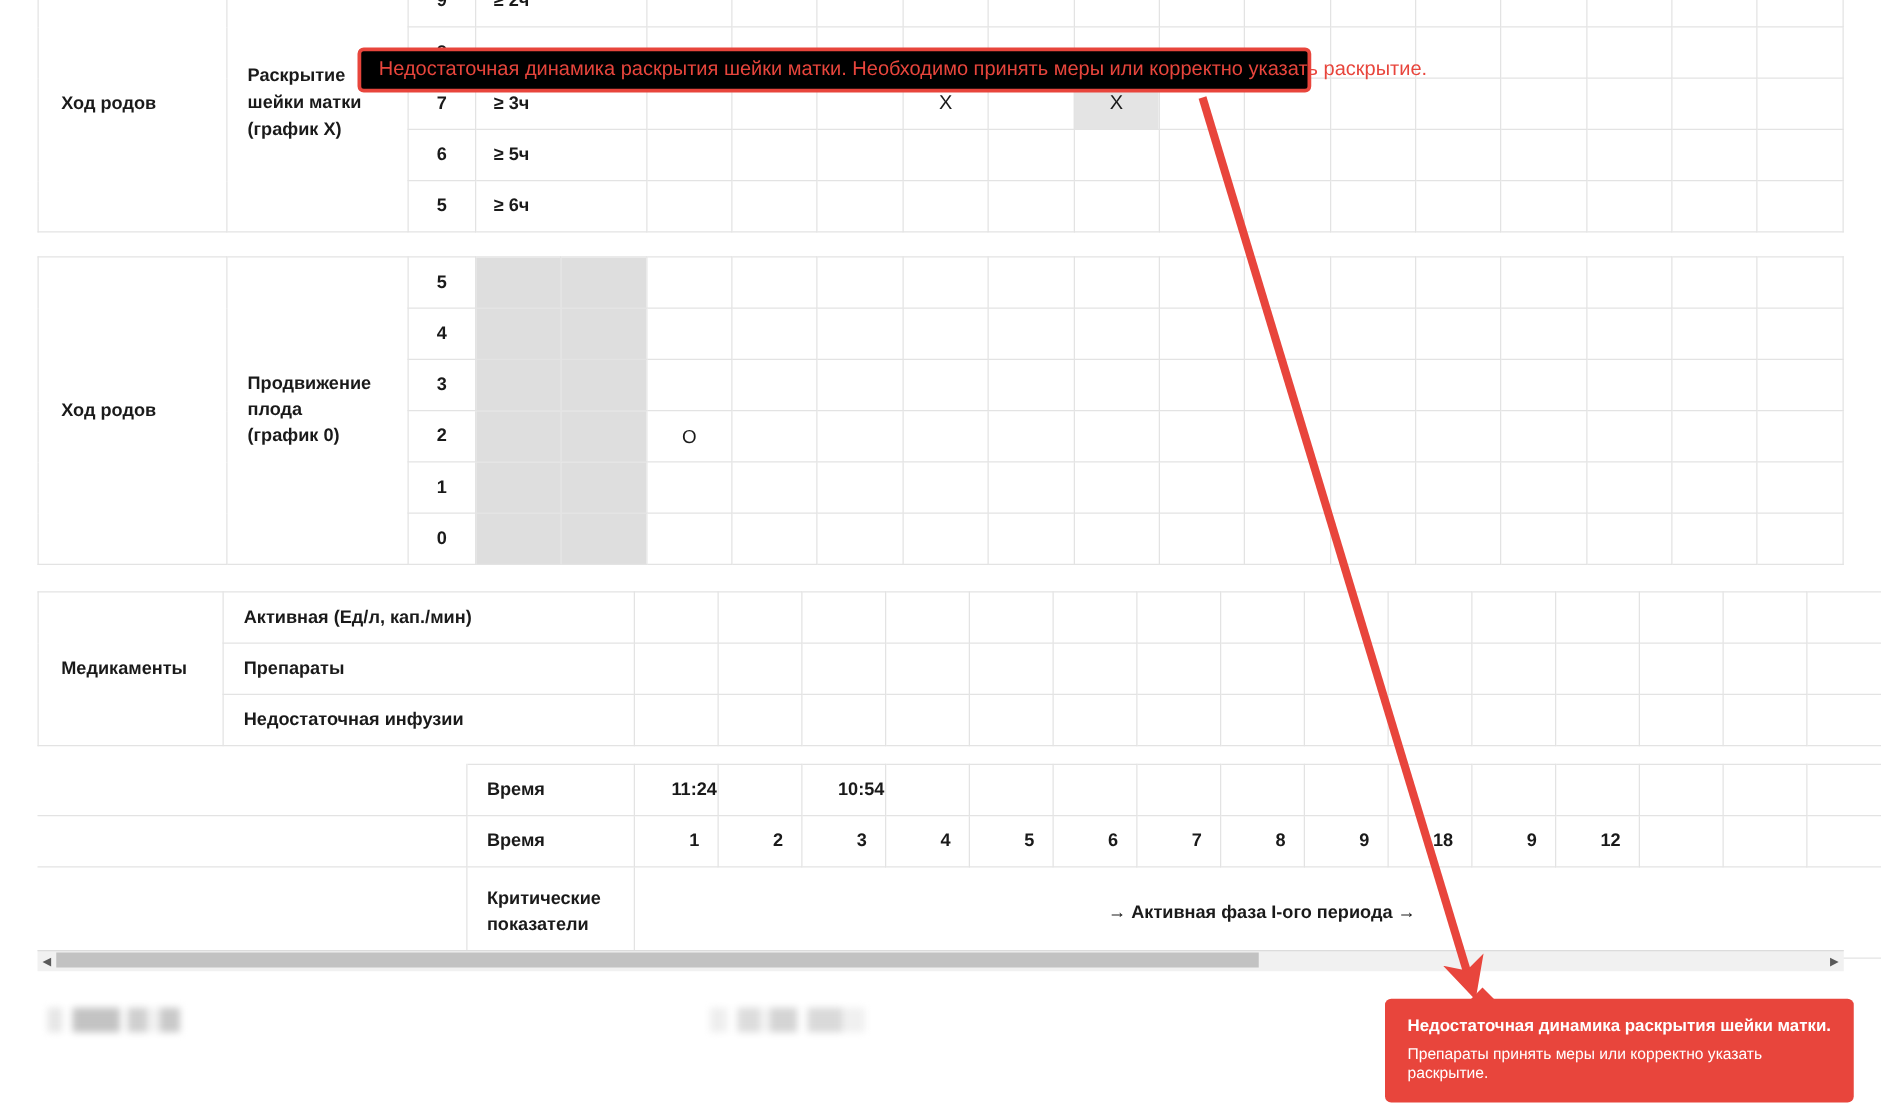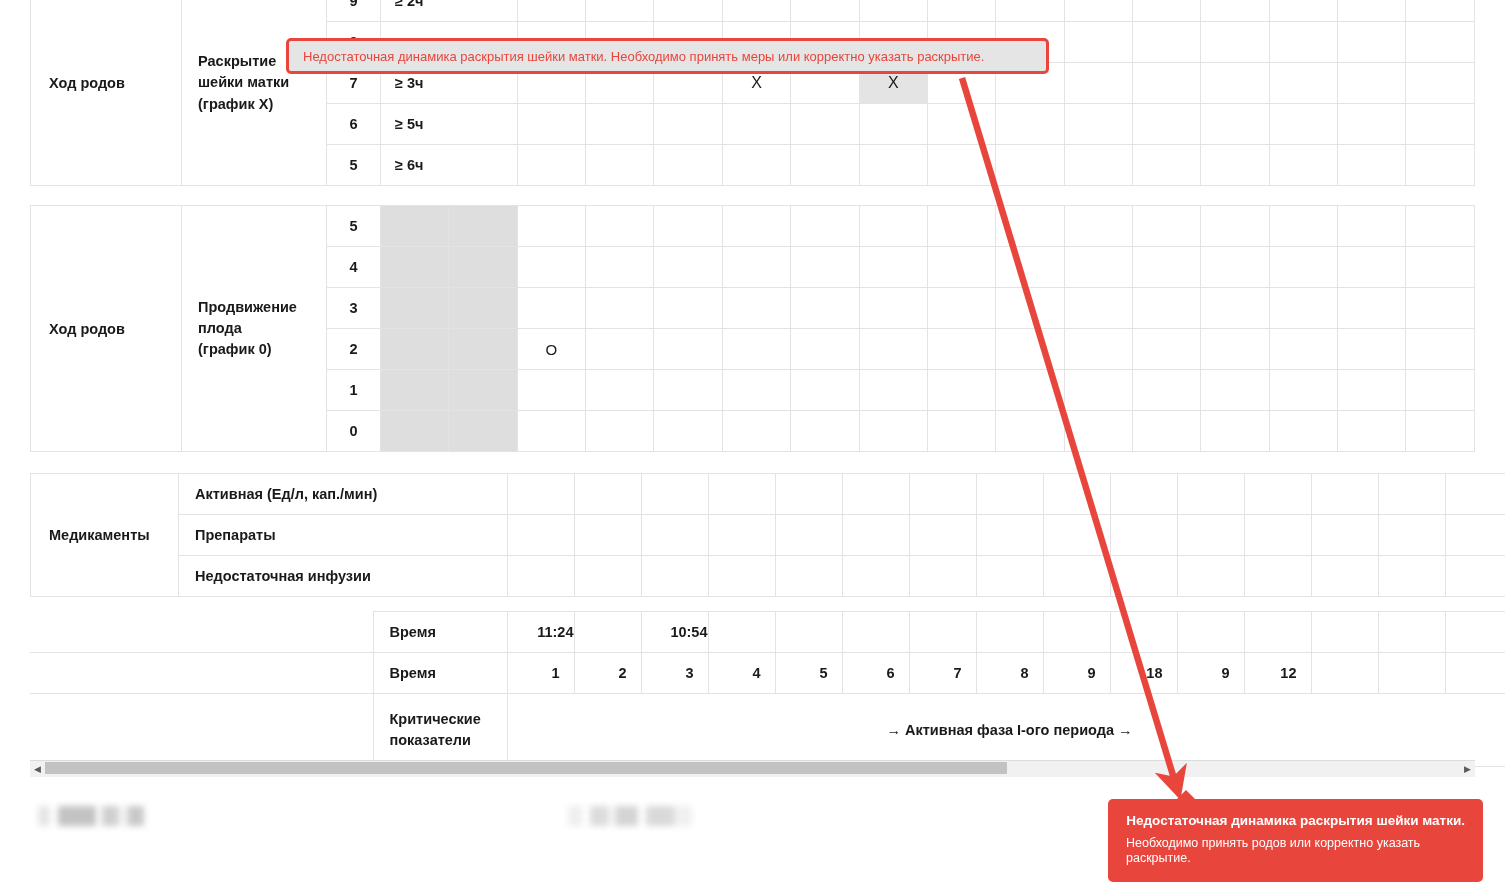--- a/index.html
+++ b/index.html
@@ -107,25 +107,25 @@
     font-weight: bold;
     padding-left: 16px !important;
     line-height: 1.45;
     font-size: 14.5px;
   }
 
   
   .tip-box {
     position: absolute;
     box-sizing: border-box;
-    background: #e5e5e5;
+    background: #000000;
     border: 3px solid #e8453c;
     border-radius: 5px;
     color: #e8453c;
-    font-size: 13px;
+    font-size: 16px;
     display: flex;
     align-items: center;
     padding: 0 14px;
     white-space: nowrap;
     z-index: 40;
   }
 
   
   .toast {
     position: absolute;
@@ -134,21 +134,20 @@
     border-radius: 5px;
     color: #ffffff;
     padding: 14px 18px 16px 18px;
     z-index: 40;
   }
   .toast-title {
     font-weight: bold;
     font-size: 13.5px;
     margin-bottom: 7px;
     line-height: 1.2;
-    text-align: right;
   }
   .toast-body {
     font-size: 12.5px;
     line-height: 1.2;
   }
   .toast-nub {
     position: absolute;
     top: -9px;
     left: 68px;
     width: 0; height: 0;
@@ -655,16 +654,16 @@
     <line id="anno-line" stroke="#e8453c" stroke-width="6.5" marker-end="url(#arrowhead)" x1="962" y1="78" x2="1175" y2="782"></line>
   </svg>
 
   <div class="tip-box" style="left:286px; top:38px; width:763px; height:36px;">
     <span>Недостаточная динамика раскрытия шейки матки. Необходимо принять меры или корректно указать раскрытие.</span>
   </div>
 
   <div class="toast" style="left:1108px; top:799px; width:375px;">
     <div class="toast-nub"></div>
     <div class="toast-title">Недостаточная динамика раскрытия шейки матки.</div>
-    <div class="toast-body">Необходимо принять родов или корректно указать раскрытие.</div>
+    <div class="toast-body">Препараты принять меры или корректно указать раскрытие.</div>
   </div>
 
 </div>
 
 </body></html>

